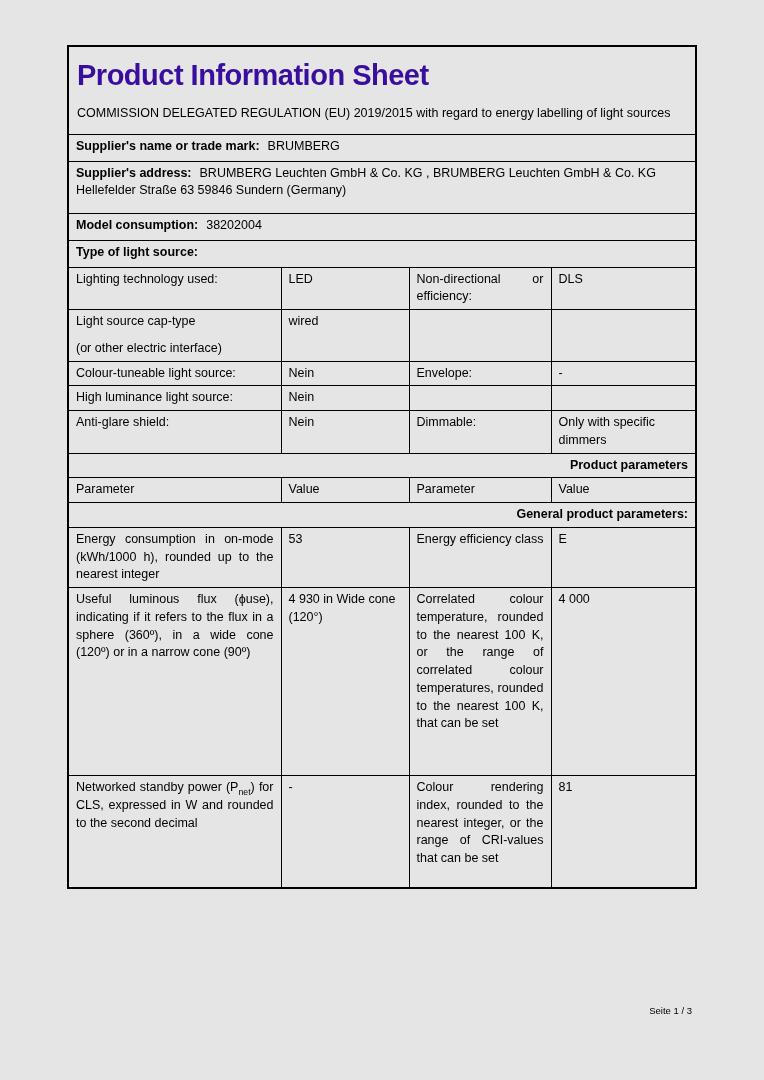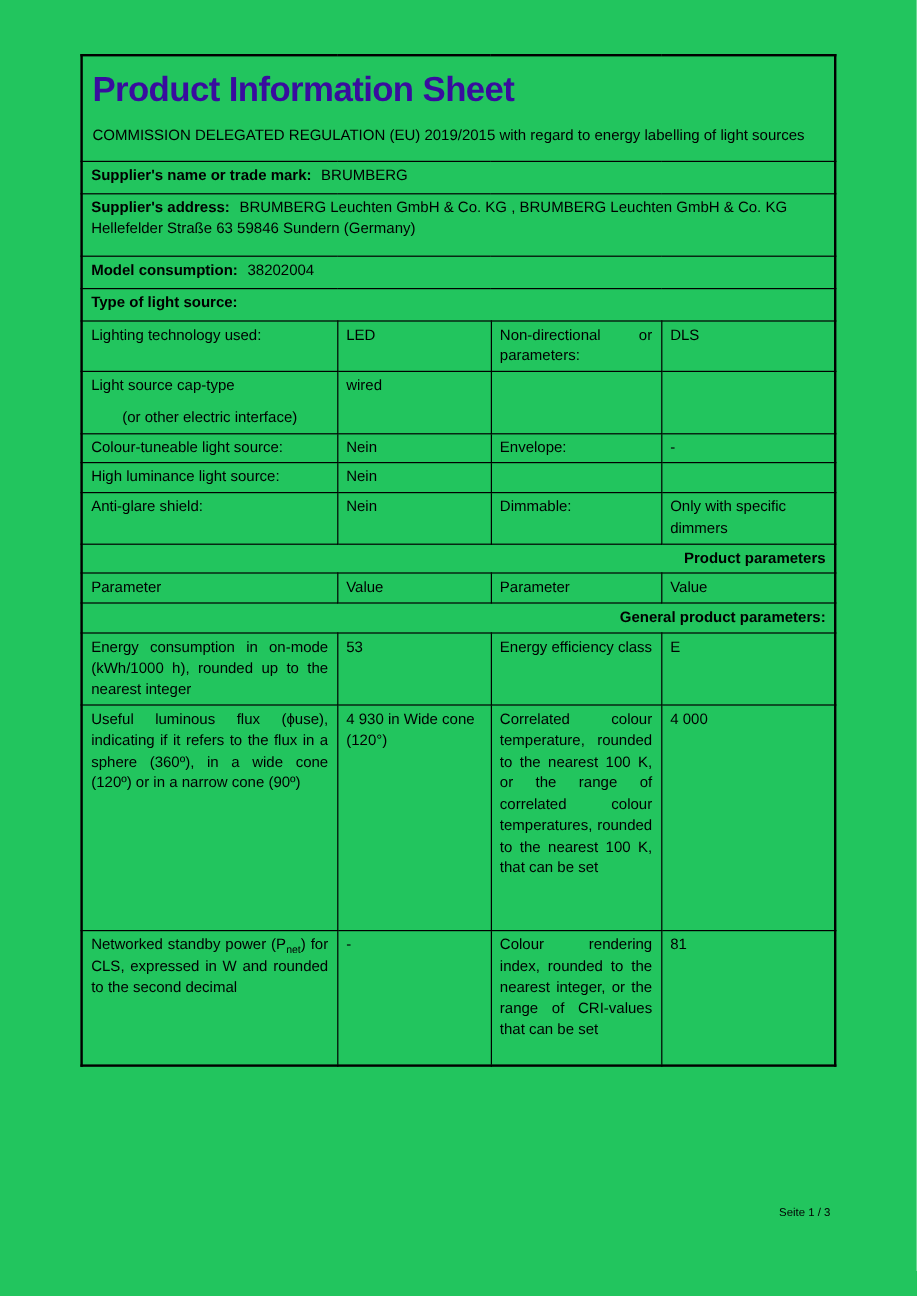--- a/index.html
+++ b/index.html
@@ -1,19 +1,19 @@
 <!DOCTYPE html>
 <html><head>
 <meta charset="utf-8">
 <style>
   html,body { margin:0; padding:0; background:#ffffff; }
   .page {
     position:relative;
     width:764px; height:1080px;
-    background:#22c55e;
+    background:#e5e5e5;
     font-family:"Liberation Sans", sans-serif;
     font-size:12.5px;
     color:#000;
     overflow:hidden;
   }
   table.sheet {
     position:absolute; left:67px; top:45px;
     width:628px;
     border-collapse:collapse;
     table-layout:fixed;
@@ -33,21 +33,21 @@
     margin:1px 0 9px 0;
   }
   .reg { margin:0 0 3px 0; }
   .hdr-cell { padding:7px 8px 5px 8px !important; }
   .lbl { font-weight:bold; }
   .val { margin-left:8px; }
   .center { text-align:right; }
   .bold { font-weight:bold; }
   .just { text-align:justify; }
   td.vcell { }
-  .para2 { margin-top:9px;text-align:center; }
+  .para2 { margin-top:9px; }
   sub { font-size:0.7em; line-height:0; }
   .footer {
     position:absolute;
     top:1005px; right:72px;
     font-size:9.5px;
     color:#000;
   }
 </style>
 </head>
 <body>
@@ -90,21 +90,21 @@
 
     <tr style="height:27px">
       <td colspan="4">
         <b class="lbl">Type of light source:</b>
       </td>
     </tr>
 
     <tr style="height:41px">
       <td><span>Lighting technology used:</span></td>
       <td class="vcell"><span>LED</span></td>
-      <td class="just"><span>Non-directional or parameters:</span></td>
+      <td class="just"><span>Non-directional or efficiency:</span></td>
       <td class="vcell"><span>DLS</span></td>
     </tr>
     <tr style="height:44px">
       <td>
         <div>Light source cap-type</div>
         <div class="para2">(or other electric interface)</div>
       </td>
       <td class="vcell"><span>wired</span></td>
       <td><span></span></td>
       <td class="vcell"><span></span></td>

